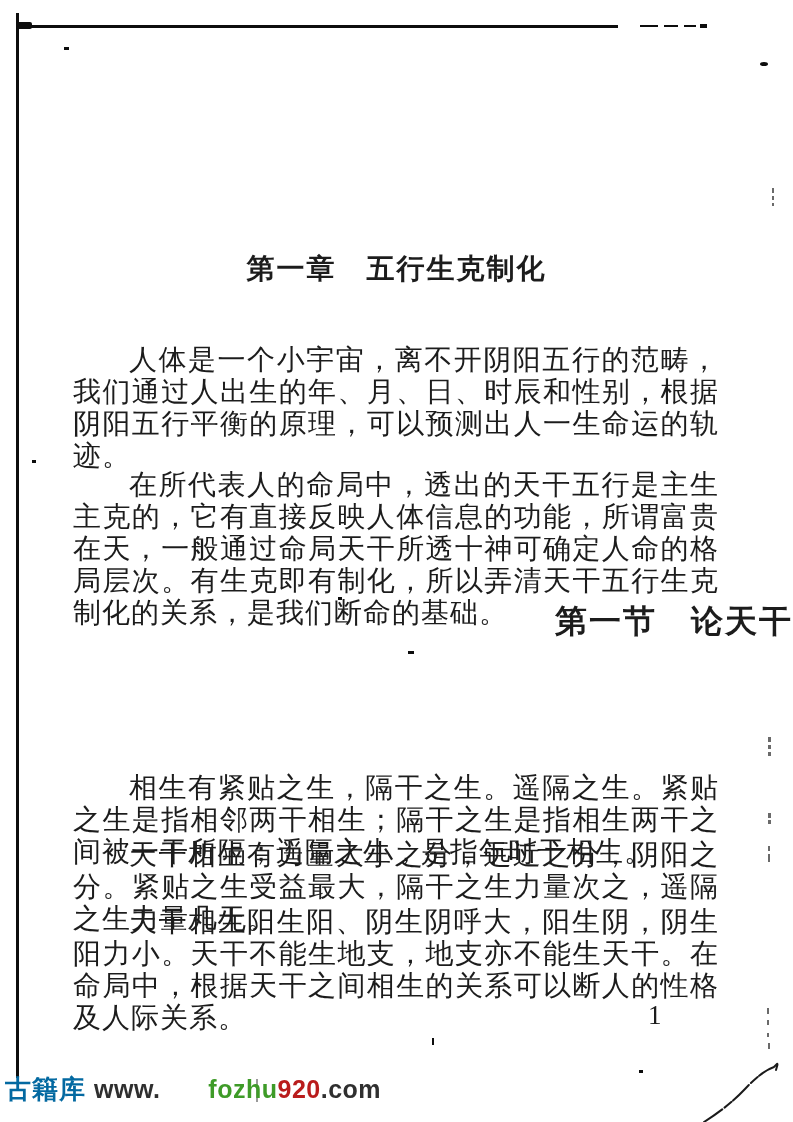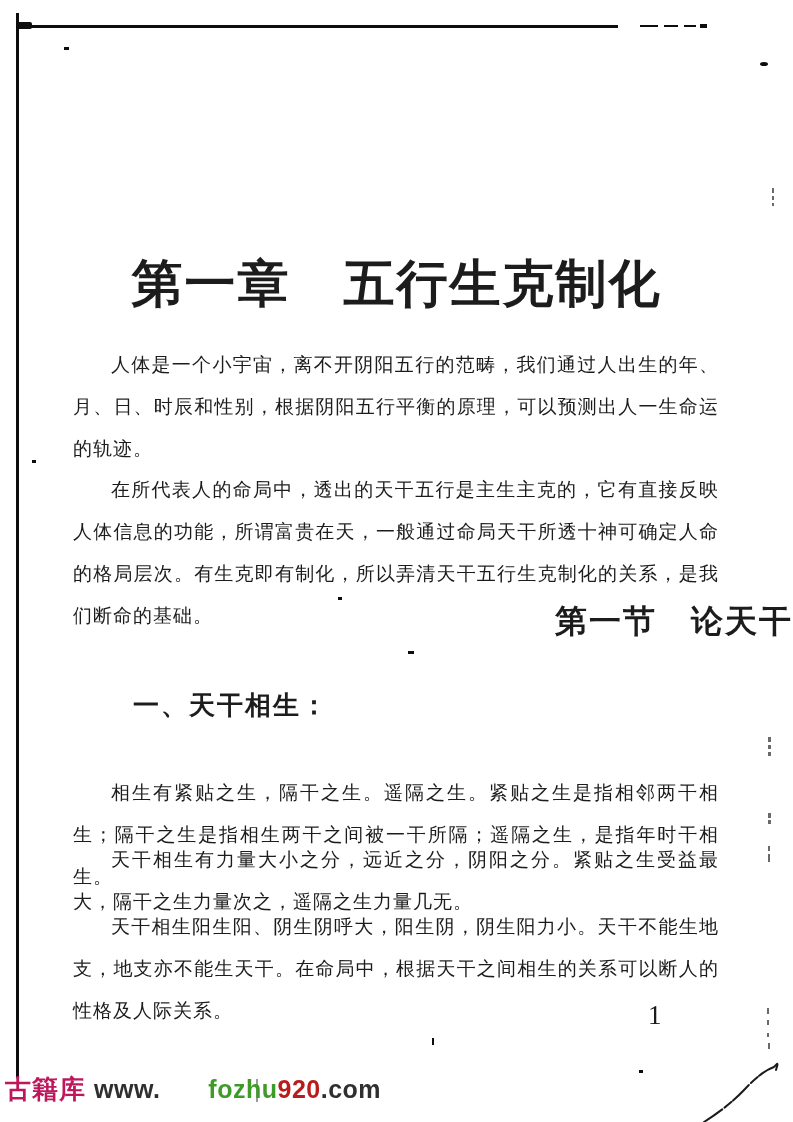--- a/index.html
+++ b/index.html
@@ -46,25 +46,25 @@
   .rdash-5c { left: 767px; top: 1033px; width: 2px; height: 4px; }
   .rdash-5d { left: 768px; top: 1043px; width: 2px; height: 6px; }
   .corner-curve { position: absolute; left: 690px; top: 1055px; }
   .footer-vline { left: 16px; top: 1040px; width: 3px; height: 38px; }
   .footer-endbar { left: 256px; top: 1079px; width: 2px; height: 23px; background:#9a9a9a; }
 
   
   .chapter-title {
     position: absolute; left: 0; top: 250px; width: 100%;
     margin: 0; text-align: center;
-    font-size: 51px; font-weight: bold; letter-spacing: 2px;
+    font-size: 28px; font-weight: bold; letter-spacing: 2px;
   }
   .body-para {
     position: absolute; left: 73px; width: 646px; margin: 0;
-    font-size: 19px; line-height: 42px; letter-spacing: 1px;
+    font-size: 28px; line-height: 32px; letter-spacing: 1px;
     text-align: justify; text-justify: inter-character;
     text-indent: 2em;
   }
   .para-1 { top: 344px; }
   .para-2 { top: 469px; }
   .para-3 { top: 744px; margin-top: 28px; }
   .para-4 { top: 839px; }
   .para-5 { top: 906px; }
   .section-title {
     position: absolute; left: 0; top: 600px; width: 100%;
@@ -80,21 +80,21 @@
     font-size: 27px;
   }
 
   
   .footer {
     position: absolute; left: 5px; top: 1072px;
     font-family: "Liberation Sans", "DejaVu Sans", sans-serif;
     font-weight: bold; font-size: 25px; color: #2f2f2f;
     white-space: nowrap; letter-spacing: 0.5px;
   }
-  .footer .cjk { font-size: 26px; letter-spacing: 1px; color: #be185d; margin-right: 8px; }
+  .footer .cjk { font-size: 26px; letter-spacing: 1px; color: #0369a1; margin-right: 8px; }
   .footer .green { color: #3e9b28; margin-left: 48px; }
   .footer .red   { color: #b91c1c; }
 </style>
 </head>
 <body>
 
 <div class="page">
 
   <div class="artifact left-border"></div>
   <div class="artifact top-border"></div>
@@ -131,21 +131,20 @@
   </svg>
 
   <h1 class="chapter-title">第一章　五行生克制化</h1>
 
   <p class="body-para para-1">人体是一个小宇宙，离不开阴阳五行的范畴，我们通过人出生的年、月、日、时辰和性别，根据阴阳五行平衡的原理，可以预测出人一生命运的轨迹。</p>
 
   <p class="body-para para-2">在所代表人的命局中，透出的天干五行是主生主克的，它有直接反映人体信息的功能，所谓富贵在天，一般通过命局天干所透十神可确定人命的格局层次。有生克即有制化，所以弄清天干五行生克制化的关系，是我们断命的基础。</p>
 
   <h2 class="section-title">第一节　论天干</h2>
 
-  <h3 class="subsection-heading">一、天干相生：</h3>
 
   <p class="body-para para-3">相生有紧贴之生，隔干之生。遥隔之生。紧贴之生是指相邻两干相生；隔干之生是指相生两干之间被一干所隔；遥隔之生，是指年时干相生。</p>
 
   <p class="body-para para-5">天干相生阳生阳、阴生阴呼大，阳生阴，阴生阳力小。天干不能生地支，地支亦不能生天干。在命局中，根据天干之间相生的关系可以断人的性格及人际关系。</p>
 
   <p class="body-para para-4">天干相生有力量大小之分，远近之分，阴阳之分。紧贴之生受益最大，隔干之生力量次之，遥隔之生力量几无。</p>
 
   <div class="page-number">1</div>
 
   <div class="footer">

